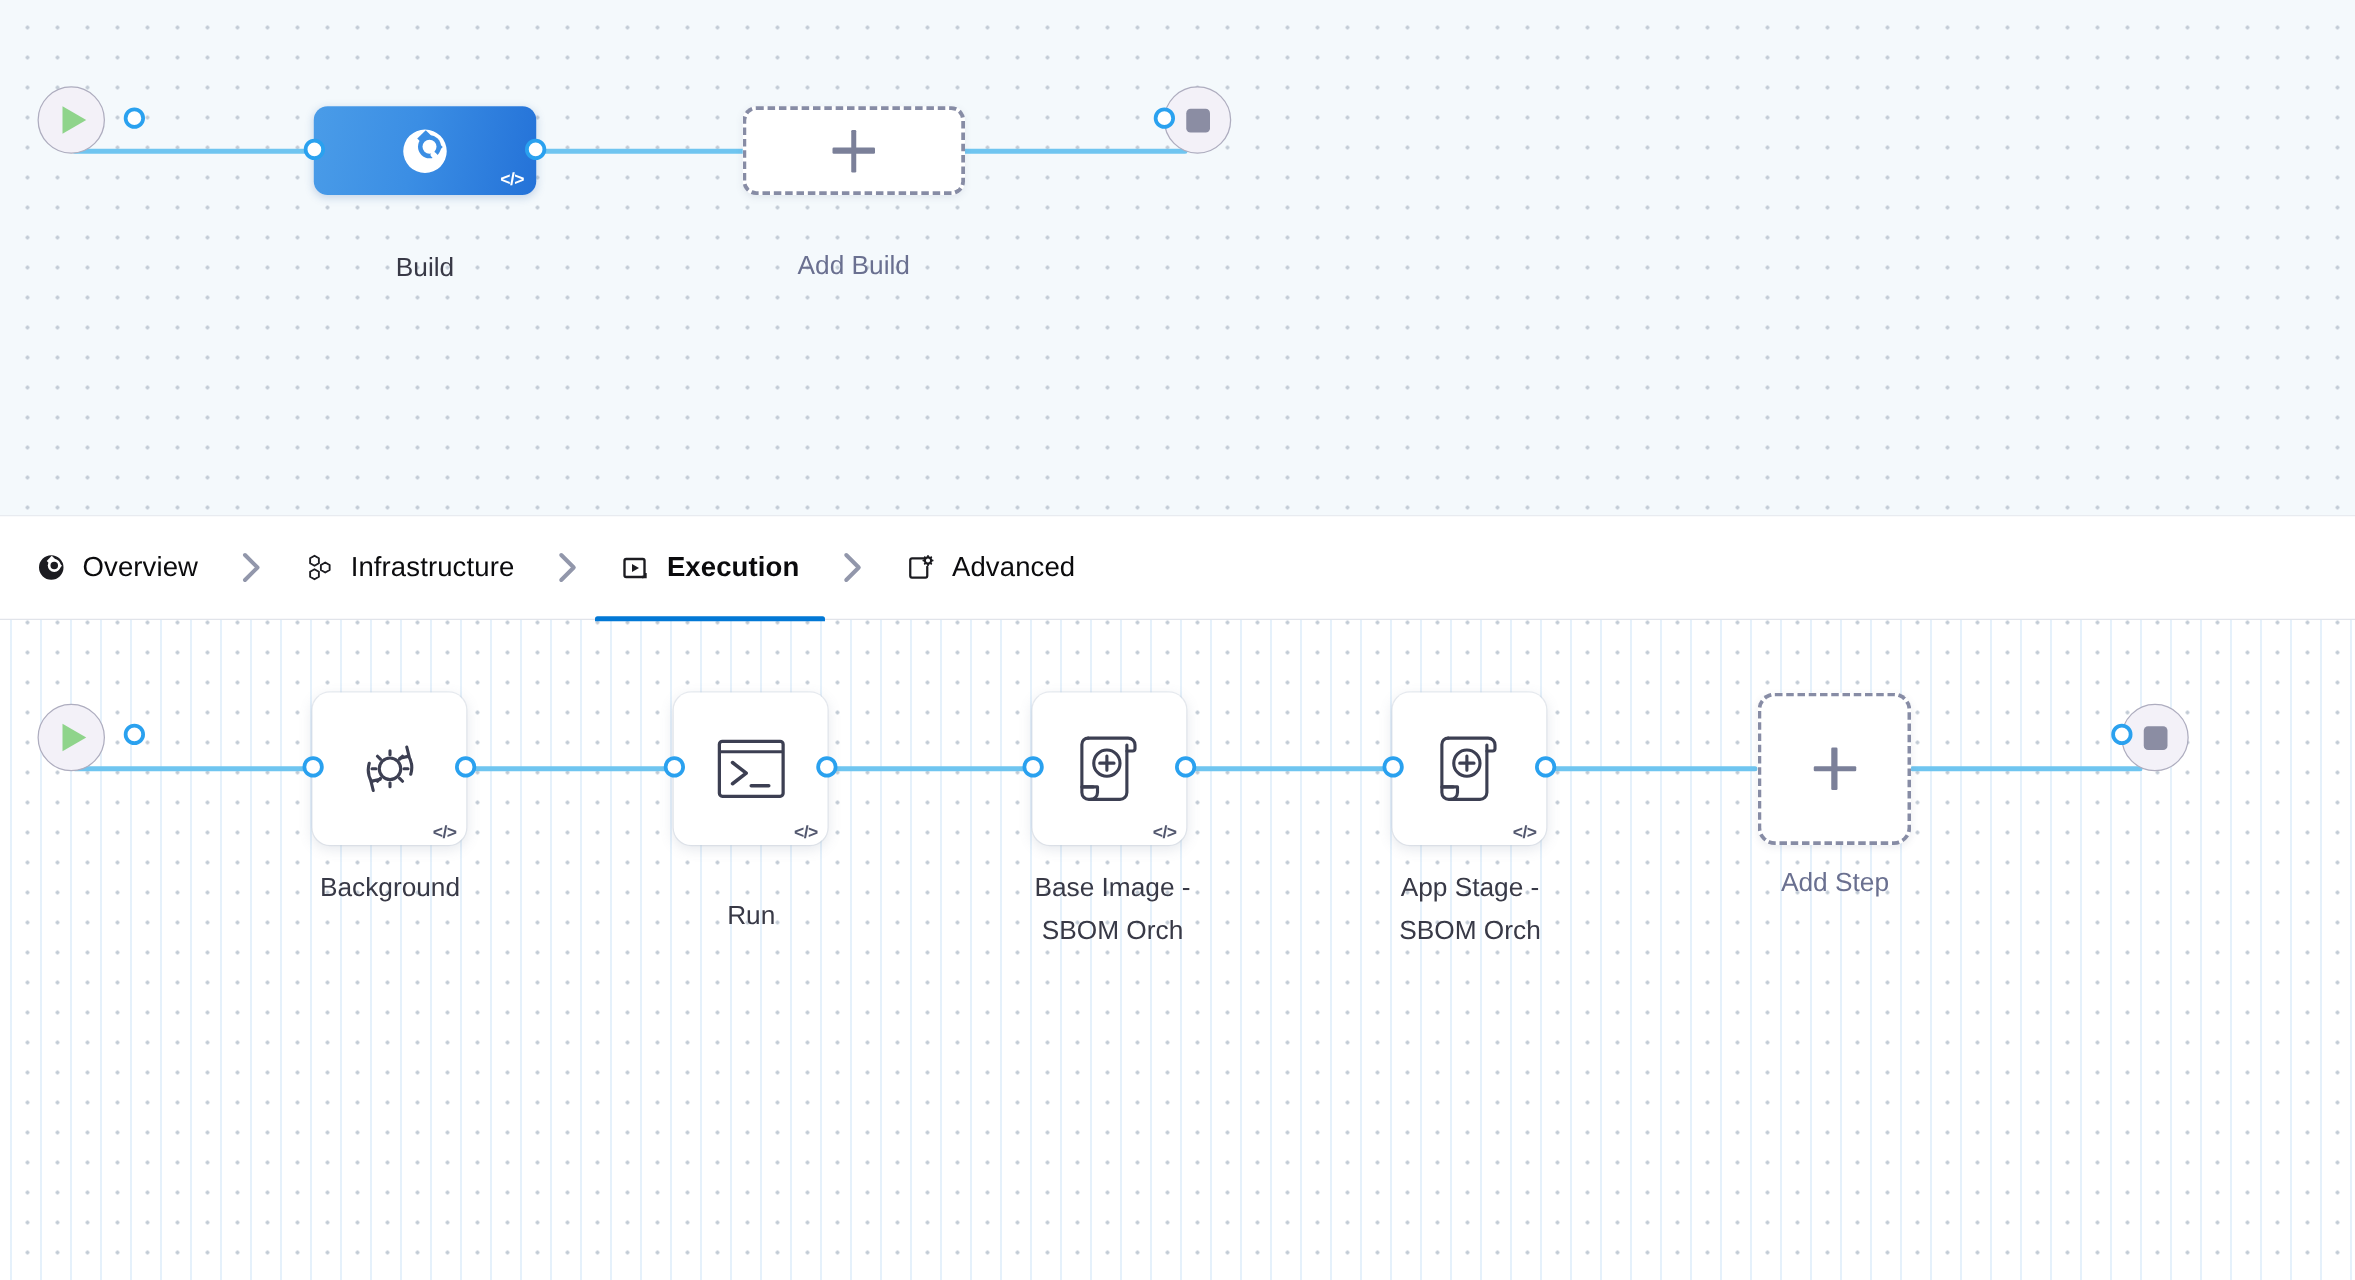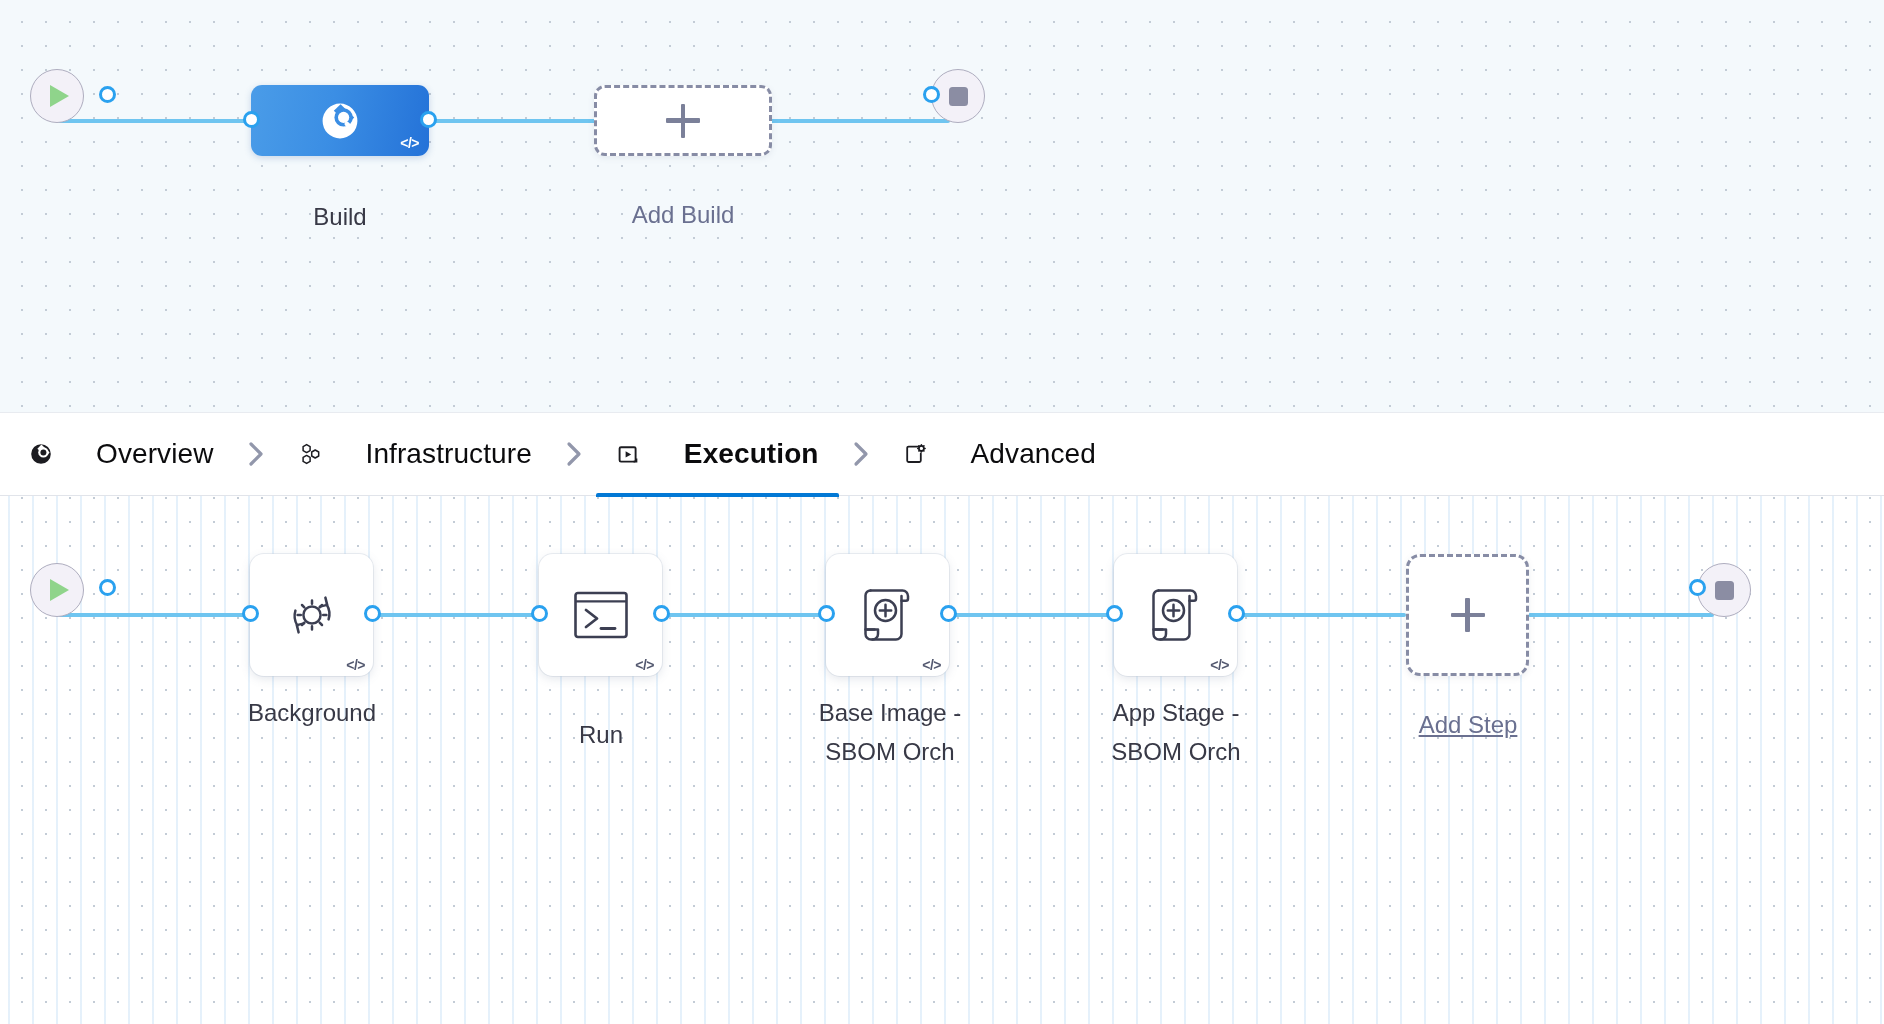--- a/index.html
+++ b/index.html
@@ -51,25 +51,24 @@
     display: flex;
     align-items: center;
     gap: 12px;
     height: 84px;
     padding: 0 6px;
     cursor: pointer;
     position: relative;
   }
 
   .tab-label {
-    font-size: 28px;
+    font-size: 22px;
     color: #0b0b0d;
     letter-spacing: .1px;
     white-space: nowrap;
-    margin-left: 30px;
   }
 
   .tab.active .tab-label { font-weight: bold; }
 
   .tab.active::after {
     content: "";
     position: absolute;
     left: -14px;
     right: -14px;
     bottom: -1px;
@@ -202,21 +201,21 @@
     color: #53586f;
     font-family: "Liberation Sans", sans-serif;
     line-height: 1;
   }
   .code-badge.on-blue { color: #ffffff; right: 10px; bottom: 6px; }
 
   
   .node-label {
     position: absolute;
     text-align: center;
-    font-size: 24px;
+    font-size: 21px;
     line-height: 1.62;
     color: #383946;
     white-space: pre-line;
     pointer-events: none;
   }
   .node-label.muted { color: #6a7090; }
 
   .svg-icon { display: block; }
 </style>
 </head>
@@ -451,21 +450,21 @@
       <div class="dot" style="left:114px; top:51px;"></div>
     </div>
     <div class="node-label" style="left:1054px; top:198px; width:244px;">App Stage -
 SBOM Orch</div>
 
     <div class="node" style="left:1406px; top:58px;">
       <div class="add-node step">
         <div class="plus"></div>
       </div>
     </div>
-    <div class="node-label muted" style="left:1346px; top:210px; width:244px;text-decoration:underline;">Add Step</div>
+    <div class="node-label muted" style="left:1346px; top:194px; width:244px;">Add Step</div>
 
     <div class="node" style="left:1697px; top:92px;">
       <div class="terminal" style="margin-top:-25px;">
         <div class="stop-sq"></div>
       </div>
       <div class="dot" style="left:-8px; top:-9px;"></div>
     </div>
 
   </div>
 

